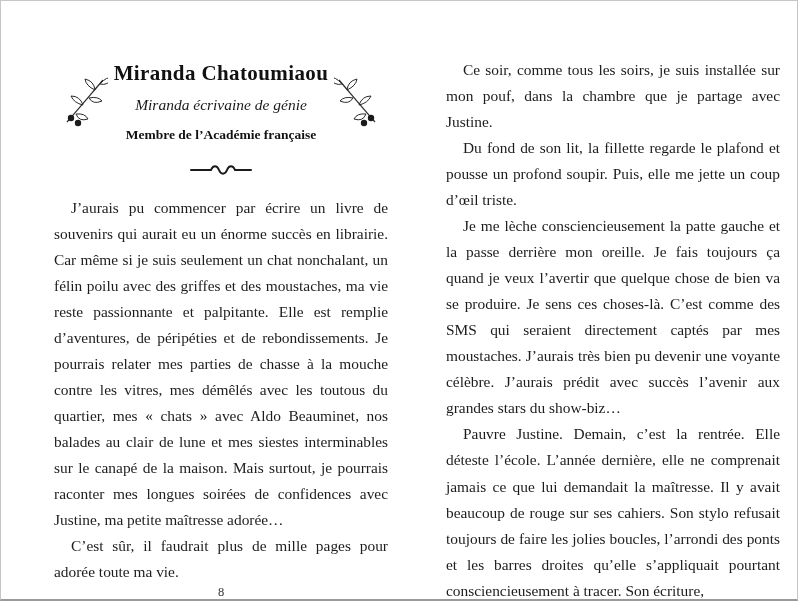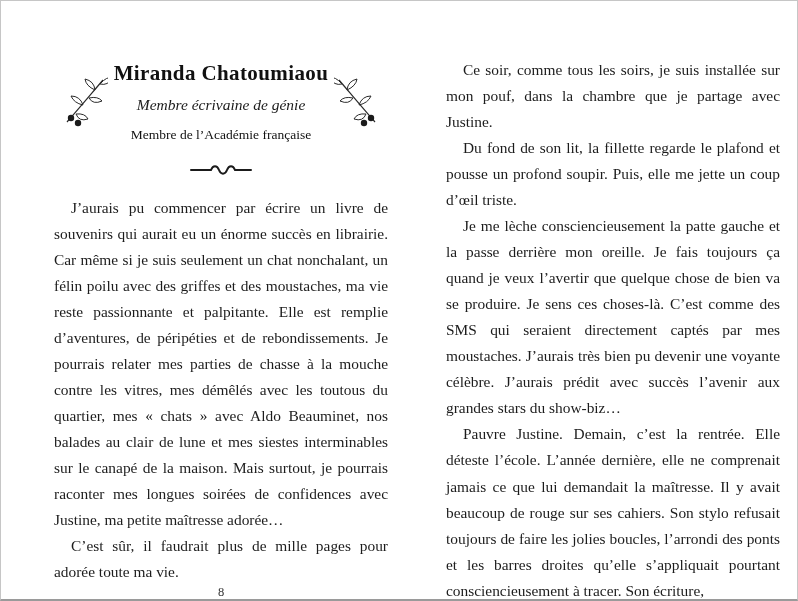--- a/index.html
+++ b/index.html
@@ -47,21 +47,21 @@
     letter-spacing: 0.4px;
     color: #111;
   }
   .chapter-subtitle {
     font-style: italic;
     font-size: 15.5px;
     margin-top: 10px;
     color: #1a1a1a;
   }
   .chapter-affiliation {
-    font-weight: normal;
+    font-weight: bold;
     font-size: 13.5px;
     margin-top: 13px;
     color: #111;
   }
   .branch { flex: 0 0 auto; }
   .branch.mirrored { transform: scaleX(-1); }
 
   .divider-wrap {
     text-align: center;
     margin: 16px 0 14px 0;
@@ -102,21 +102,21 @@
           <path d="M27 26 q 9 -2 13 3 q -9 4 -13 -3 z" fill="none" stroke="#2a2a2a" stroke-width="1"></path>
           <path d="M21 33 q -9 -2 -12 -9 q 9 0 12 9 z" fill="none" stroke="#2a2a2a" stroke-width="1"></path>
           <path d="M14 42 q 9 -1 12 5 q -9 3 -12 -5 z" fill="none" stroke="#2a2a2a" stroke-width="1"></path>
           <circle cx="9" cy="46" r="3.2" fill="#1b1b1b"></circle>
           <circle cx="16" cy="51" r="3.2" fill="#1b1b1b"></circle>
         </svg>
       </span>
 
       <span class="head-text">
         <div class="chapter-title">Miranda Chatoumiaou</div>
-        <div class="chapter-subtitle">Membre écrivaine de génie</div>
+        <div class="chapter-subtitle">Miranda écrivaine de génie</div>
         <div class="chapter-affiliation">Membre de l’Académie française</div>
       </span>
 
       <span class="branch mirrored">
         <svg width="46" height="56" viewBox="0 0 46 56" fill="none" xmlns="http://www.w3.org/2000/svg">
           <path d="M5 50 C 14 40, 24 28, 41 8" stroke="#2a2a2a" stroke-width="1.2" fill="none"></path>
           <path d="M38 12 q 7 -8 12 -6 q -4 8 -12 6 z" fill="none" stroke="#2a2a2a" stroke-width="1"></path>
           <path d="M33 18 q -9 -4 -10 -11 q 9 2 10 11 z" fill="none" stroke="#2a2a2a" stroke-width="1"></path>
           <path d="M27 26 q 9 -2 13 3 q -9 4 -13 -3 z" fill="none" stroke="#2a2a2a" stroke-width="1"></path>
           <path d="M21 33 q -9 -2 -12 -9 q 9 0 12 9 z" fill="none" stroke="#2a2a2a" stroke-width="1"></path>

